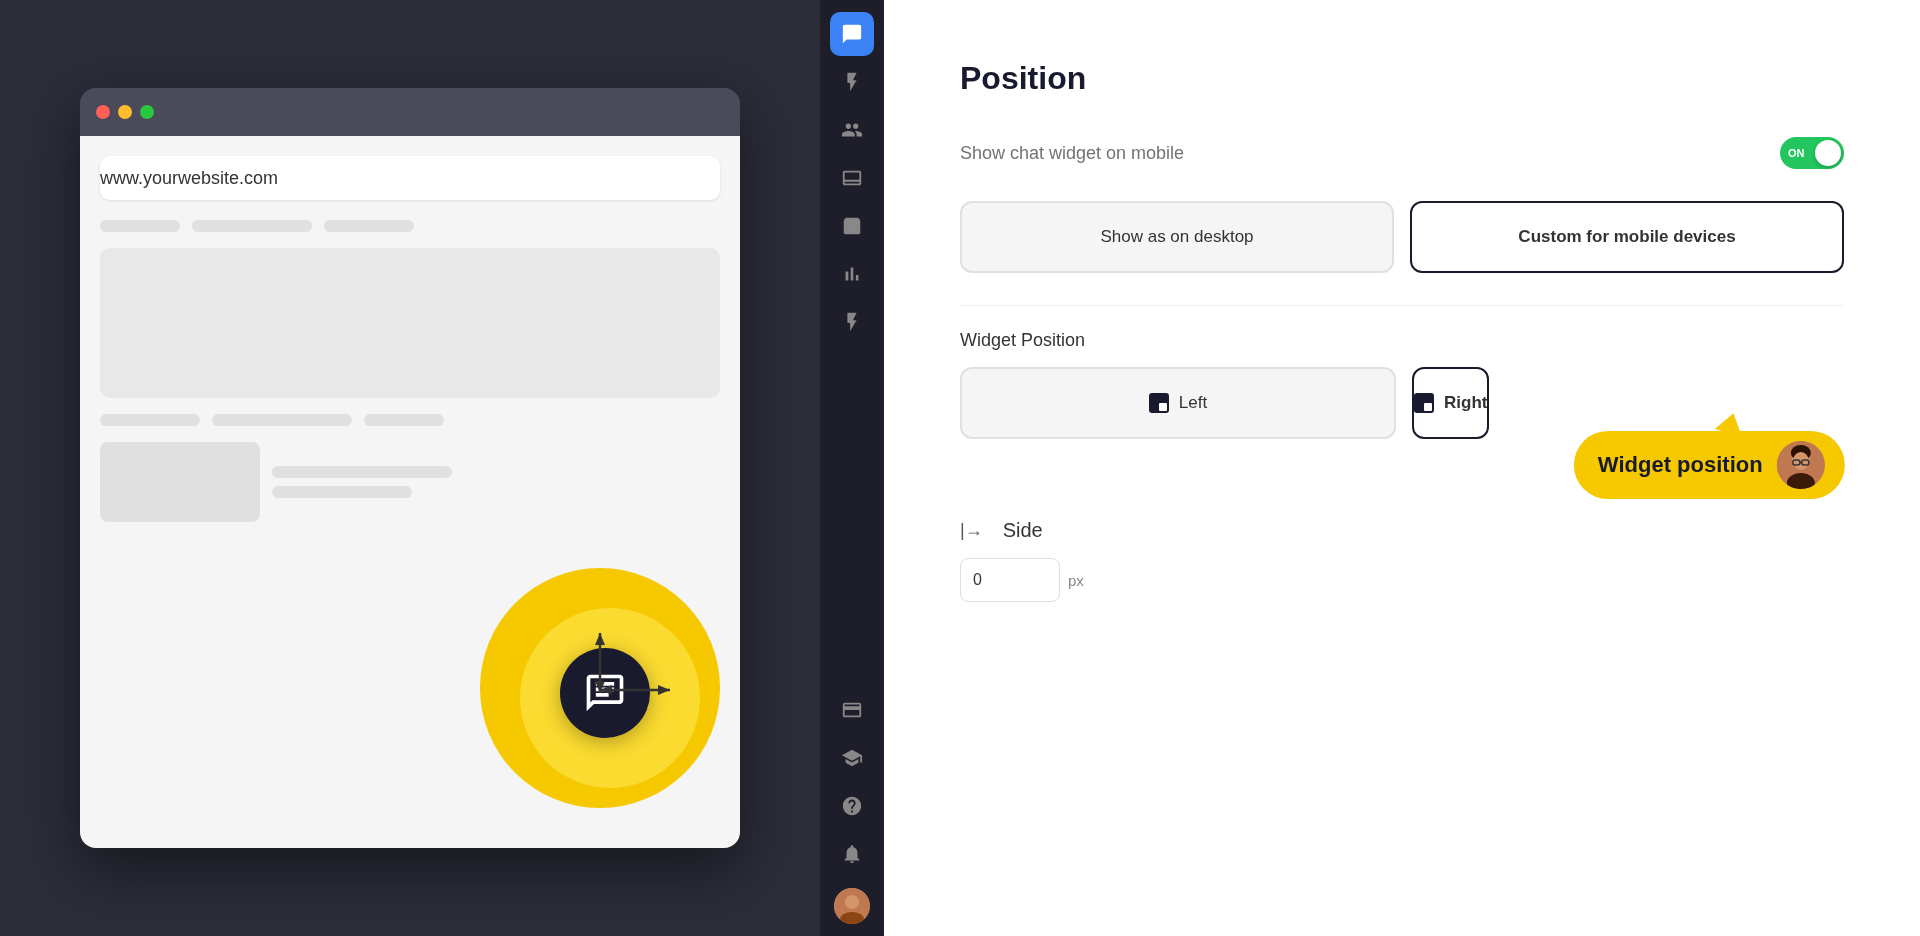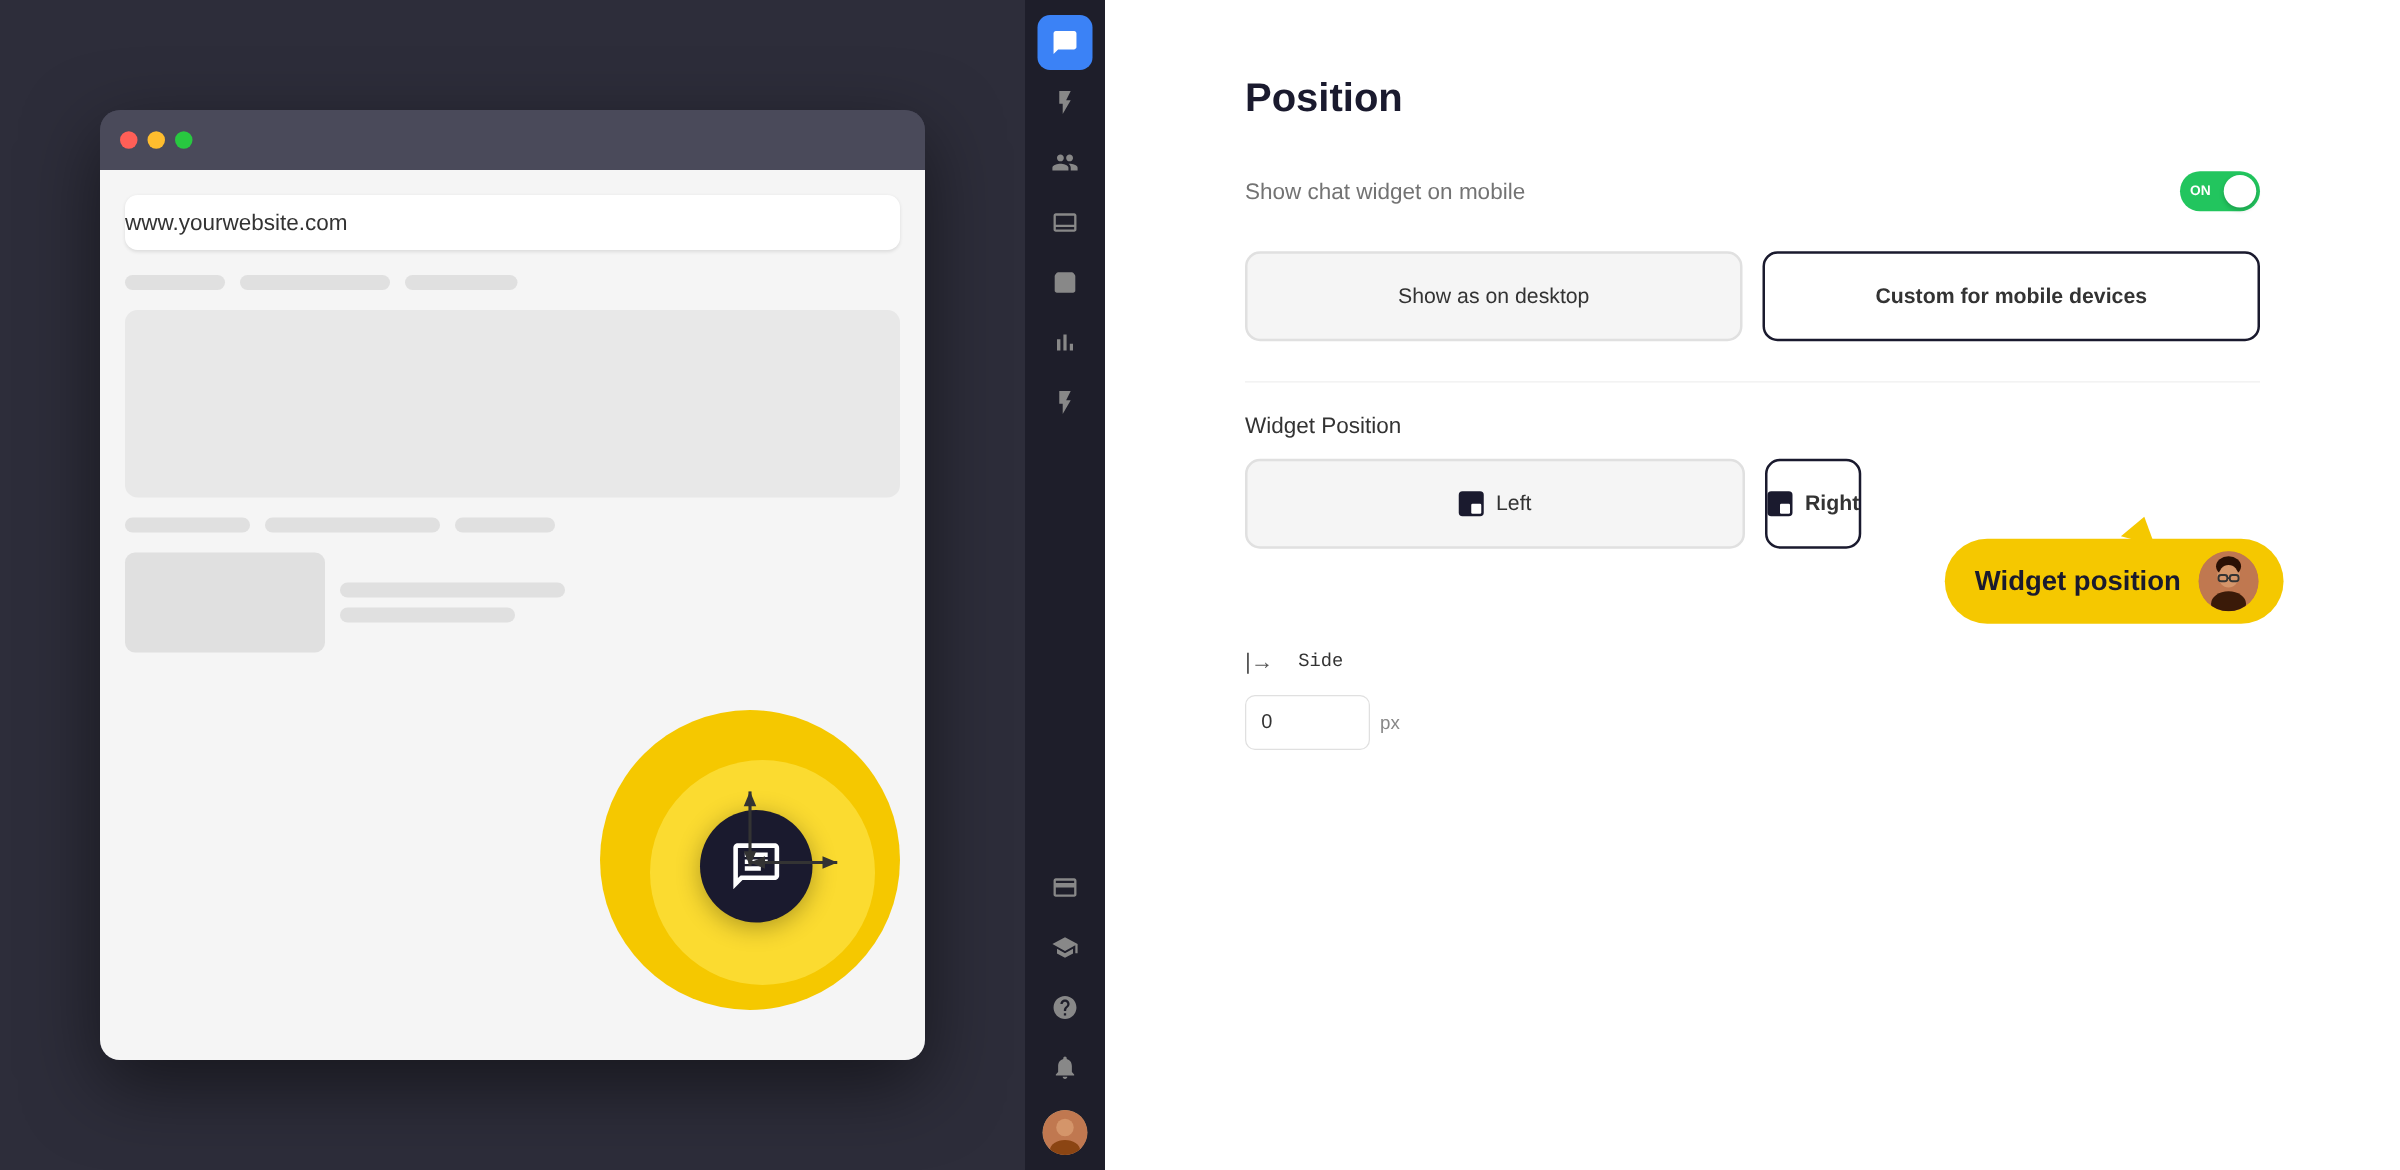--- a/index.html
+++ b/index.html
@@ -133,21 +133,21 @@
       color: white;
     }
 
     .sidebar-spacer { flex: 1; }
 
     
     .settings-panel {
       flex: 1;
       background: white;
       height: 936px;
-      padding: 60px 112px;
+      padding: 60px 76px;
       overflow-y: auto;
     }
 
     .settings-title {
       font-size: 32px;
       font-weight: 700;
       color: #1a1a2e;
       margin-bottom: 40px;
     }
 
@@ -251,23 +251,22 @@
 
     
     .side-row {
       display: flex;
       align-items: center;
       gap: 16px;
       margin-bottom: 16px;
     }
 
     .side-label {
-      font-size: 15px;
+      font-size: 20px;
       color: #333;
-      font-family: Liberation Mono, monospace;
     }
 
     .side-input-group {
       display: flex;
       align-items: center;
       gap: 8px;
       margin-top: 8px;
     }
 
     .side-input {

